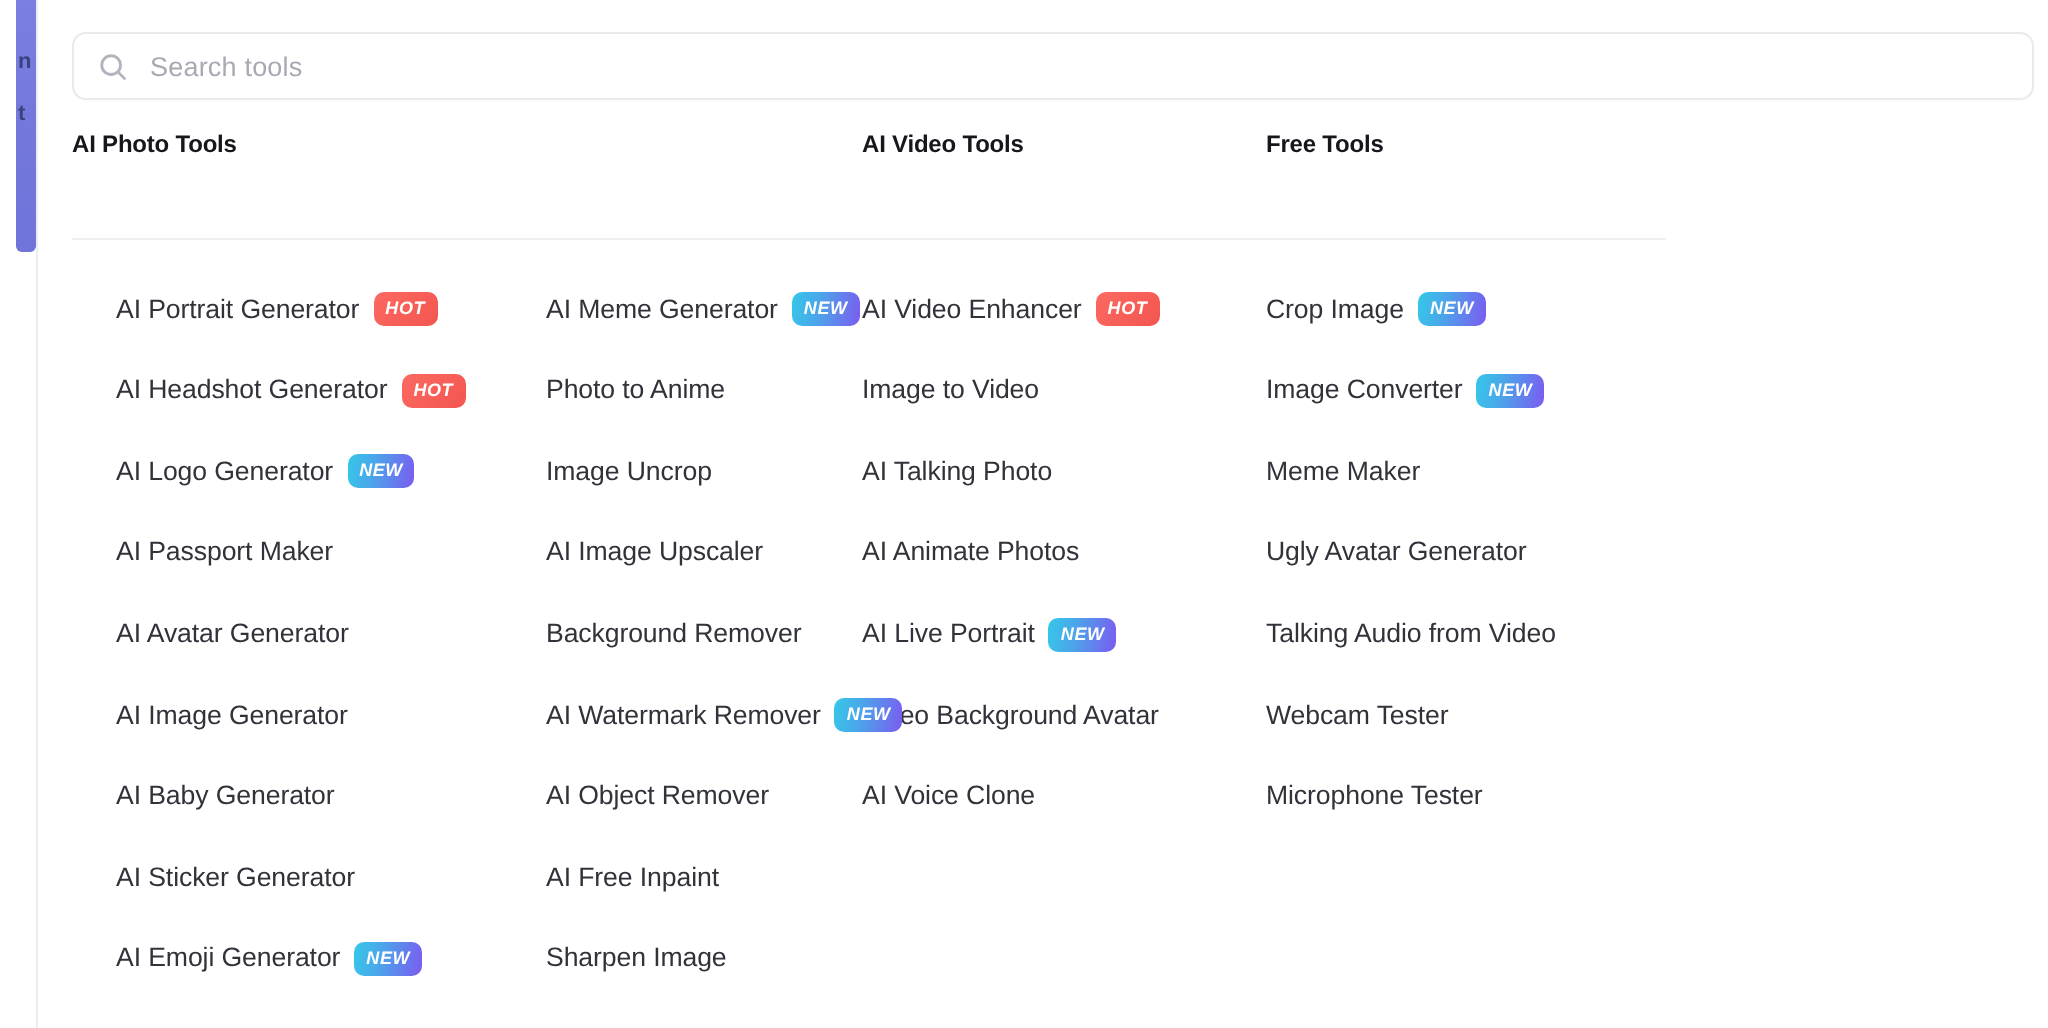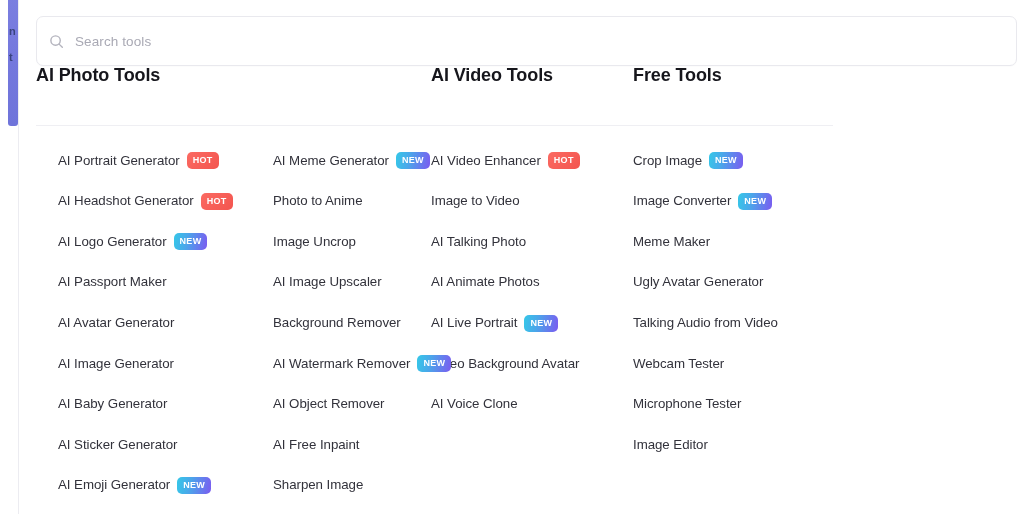--- a/index.html
+++ b/index.html
@@ -49,21 +49,21 @@
     width: 1006px;
     height: 514px;
     background: #ffffff;
     border-left: 1px solid #ececf1;
     padding: 16px 0 0 0;
   }
 
   
   .search-wrap {
     margin: 0 7px 0 17px;
-    height: 50px;
+    height: 34px;
     border: 1px solid #e9e9ee;
     border-radius: 7px;
     background: #fff;
     display: flex;
     align-items: center;
     padding: 0 12px;
     box-shadow: 0 1px 1px rgba(16,17,26,.015);
   }
   .search-icon {
     width: 15px; height: 15px;
@@ -92,21 +92,21 @@
     width: 975px;
     display: flex;
     align-items: flex-start;
   }
   .group { flex: 0 0 auto; }
   .group.photo { width: 395px; }
   .group.video { width: 202px; }
   .group.free  { width: 200px; }
 
   .group-title {
-    font-size: 18px;
+    font-size: 12px;
     font-weight: 700;
     color: #16161c;
     letter-spacing: -.1px;
     line-height: 1;
     padding-top: 4px;
   }
   .group-rule {
     margin-top: 41px;
     height: 1px;
     background: #efeff3;
@@ -143,20 +143,21 @@
     height: 17px;
     padding: 0 6px;
     border-radius: 5px;
     font-size: 9px;
     font-weight: 700;
     color: #ffffff;
     letter-spacing: .3px;
     line-height: 1;
     position: relative;
     top: .5px;
+    font-style: italic;
   }
   .badge.hot {
     background: linear-gradient(135deg, #fb6a62 0%, #f3554f 100%);
   }
   .badge.new {
     background: linear-gradient(100deg, #35c8e8 0%, #4aa7ea 38%, #7b5bf0 100%);
   }
 </style>
 </head>
 <body>
@@ -305,21 +306,18 @@
           </div>
           <div class="tool-item">
             <span class="tool-label">Talking Audio from Video</span>
           </div>
           <div class="tool-item">
             <span class="tool-label">Webcam Tester</span>
           </div>
           <div class="tool-item">
             <span class="tool-label">Microphone Tester</span>
           </div>
-          <div class="tool-item">
-            <span class="tool-label">Image Editor</span>
-          </div>
         </div>
       </div>
     </div>
 
   </div>
 </div>
 
 </body></html>

